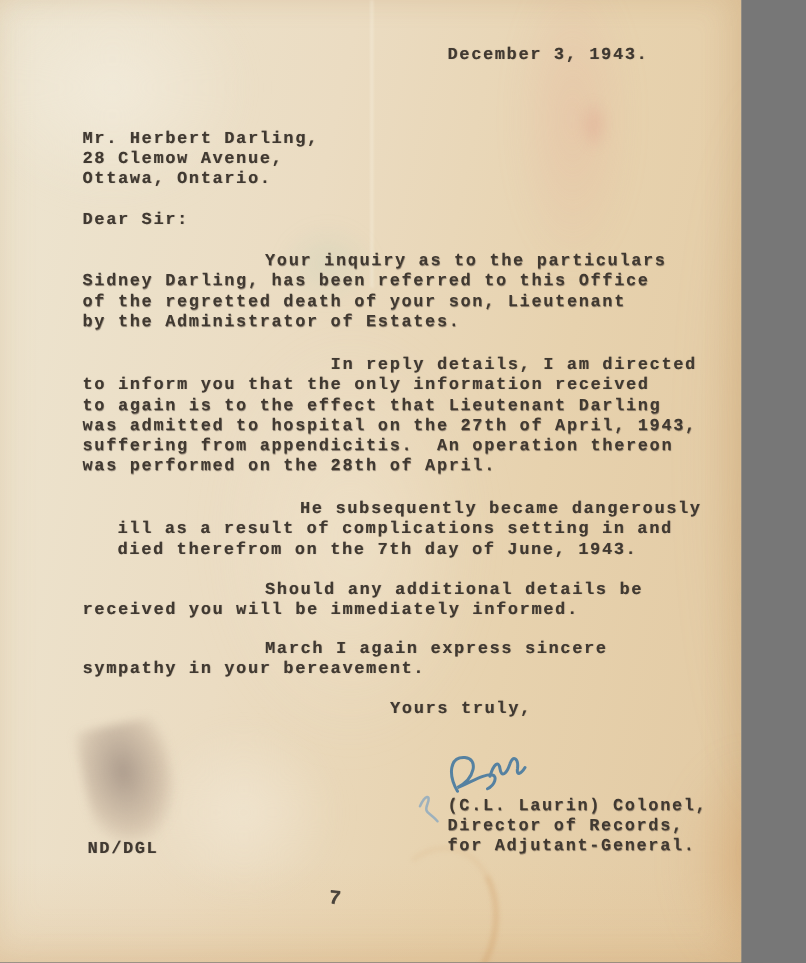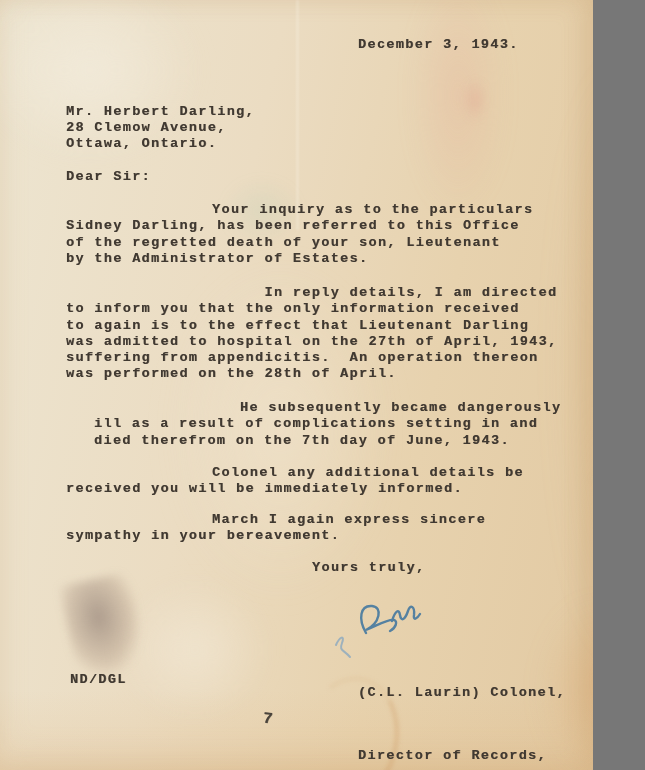--- a/index.html
+++ b/index.html
@@ -32,21 +32,21 @@
   .s-ring{left:302px;top:676px;width:88px;height:120px;border-radius:50%;
     border:4px solid rgba(198,138,82,.30);border-left-color:transparent;border-top-color:rgba(198,138,82,.10);
     transform:rotate(12deg);filter:blur(2px);}
   .s-crease{left:296px;top:0;width:3px;height:230px;background:rgba(255,253,246,.22);filter:blur(1px);}
 
   .txt{position:absolute;color:#403931;font-weight:bold;z-index:5;}
   .line{white-space:pre;font-size:13.5px;letter-spacing:1.35px;line-height:16.3px;
         text-shadow:0.4px 0.4px 0.6px rgba(56,46,40,.55);}
   .indent{padding-left:146px;text-align:right;}
   .addr .line{line-height:16px;}
-  .sig .line{line-height:16px;margin-top:47px;}
+  .sig .line{line-height:16px;}
 
   .signature-svg{position:absolute;left:328px;top:593px;z-index:6;}
   .stray{position:absolute;left:263px;top:710px;z-index:5;color:#4a443c;font-weight:bold;
          font-size:16px;transform:rotate(6deg);text-shadow:0.3px 0.3px 0.5px rgba(50,44,38,.6);}
 </style>
 </head>
 <body>
 
 <div class="paper">
 
@@ -96,21 +96,21 @@
     <div class="line">was performed on the 28th of April.</div>
   </div>
 
   <div class="txt" style="left:83px;top:400px;margin-left:11px;">
     <div class="line indent">He subsequently became dangerously</div>
     <div class="line">ill as a result of complications setting in and</div>
     <div class="line">died therefrom on the 7th day of June, 1943.</div>
   </div>
 
   <div class="txt" style="left:66px;top:465px;">
-    <div class="line indent">Colonel any additional details be</div>
+    <div class="line indent">Should any additional details be</div>
     <div class="line">received you will be immediately informed.</div>
   </div>
 
   <div class="txt" style="left:66px;top:512px;">
     <div class="line indent">March I again express sincere</div>
     <div class="line">sympathy in your bereavement.</div>
   </div>
 
   <div class="txt" style="left:312px;top:560px;">
     <div class="line">Yours truly,</div>

